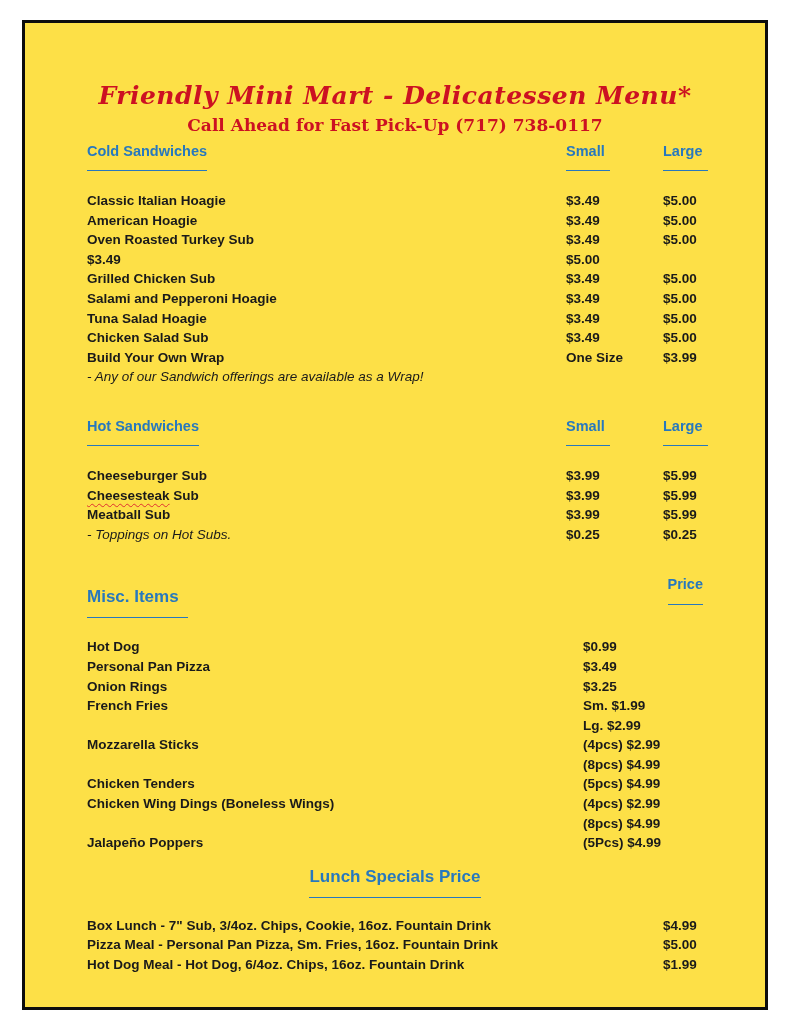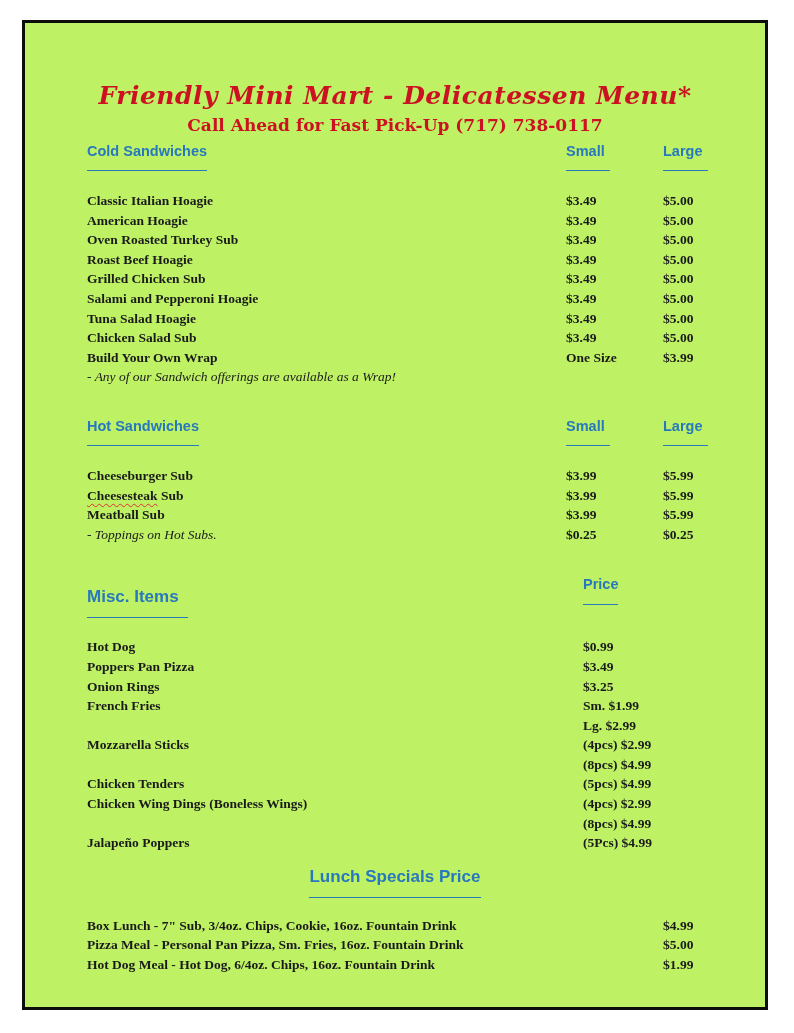--- a/index.html
+++ b/index.html
@@ -10,21 +10,21 @@
     font-family: "Liberation Sans", sans-serif;
     color: #1a1a1a;
     --title-red: #CC1122;
     --heading-blue: #2778BE;
   }
   .page-border {
     position: absolute;
     left: 22px; top: 20px;
     width: 746px; height: 990px;
     border: 3px solid #0d0d0d;
-    background: #bef264;
+    background: #fde047;
   }
   .content {
     position: absolute;
     left: 62px; top: 0;
     width: 616px;
   }
   
   .title {
     margin-top: 58px;
     text-align: center;
@@ -67,21 +67,21 @@
     font-weight: 600;
     padding-right: 9px;
     margin-top: 13px;
   }
   .lunch .sec-head { text-align: center; line-height: 24px; }
   .lunch .sec-title-u { font-size: 17px; }
   
   .three-col { display: grid; grid-template-columns: 479px 97px 40px; }
   .two-col   { display: grid; grid-template-columns: 1fr 120px; }
   .lunch-col { display: grid; grid-template-columns: 576px 1fr; }
-  .rows { margin-top: 20px; font-family: Liberation Serif, serif; }
+  .rows { margin-top: 20px; }
   .misc .rows { margin-top: 19px; }
   .lunch .rows { margin-top: 18px; }
   .row { line-height: 19.6px; font-size: 13.5px; font-weight: bold; }
   .row .price { font-weight: bold; }
   .two-col .price { }
   .note-row .item-name { font-style: italic; font-weight: 400; }
   .spellcheck-wavy {
     text-decoration: underline wavy #e03030;
     text-decoration-thickness: 1px;
     text-underline-offset: 3px;
@@ -123,21 +123,20 @@
             <span class="price">$5.00</span>
           </div>
 
           <div class="row three-col">
             <span class="item-name">Oven Roasted Turkey Sub</span>
             <span class="price">$3.49</span>
             <span class="price">$5.00</span>
           </div>
 
           <div class="row three-col">
-            <span class="item-name">Roast Beef Hoagie</span>
             <span class="price">$3.49</span>
             <span class="price">$5.00</span>
           </div>
 
           <div class="row three-col">
             <span class="item-name">Grilled Chicken Sub</span>
             <span class="price">$3.49</span>
             <span class="price">$5.00</span>
           </div>
 
@@ -203,31 +202,31 @@
             <span class="item-name">- Toppings on Hot Subs.</span>
             <span class="price">$0.25</span>
             <span class="price">$0.25</span>
           </div>
         </div>
     </section>
 
     <section class="misc">
       <div class="sec-head two-col">
         <span><span class="u sec-title-u">Misc. Items</span></span>
-        <span style=""><span class="u">Price</span></span>
+        <span style="text-align:right;"><span class="u">Price</span></span>
       </div>
       <div class="rows">
 
           <div class="row two-col">
             <span class="item-name">Hot Dog</span>
             <span class="price">$0.99</span>
           </div>
 
           <div class="row two-col">
-            <span class="item-name">Poppers Pan Pizza</span>
+            <span class="item-name">Personal Pan Pizza</span>
             <span class="price">$3.49</span>
           </div>
 
           <div class="row two-col">
             <span class="item-name">Onion Rings</span>
             <span class="price">$3.25</span>
           </div>
 
           <div class="row two-col">
             <span class="item-name">French Fries</span>

